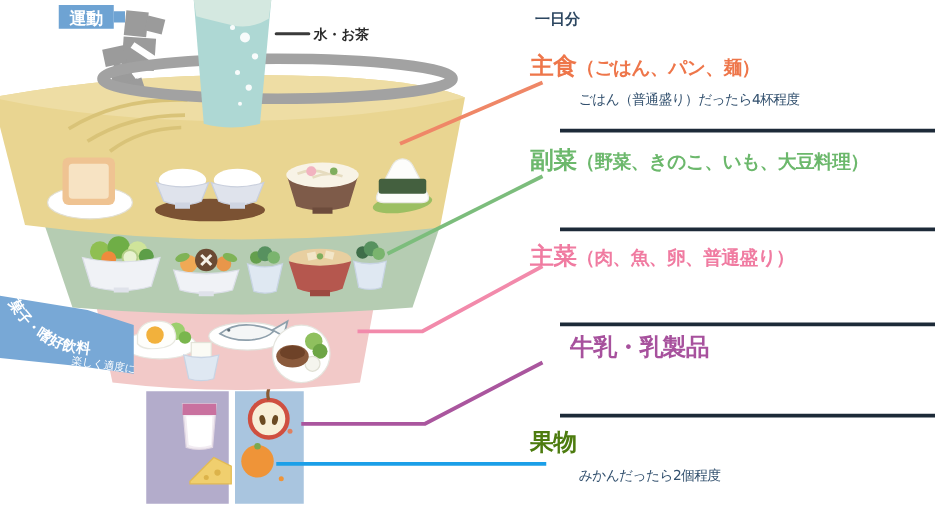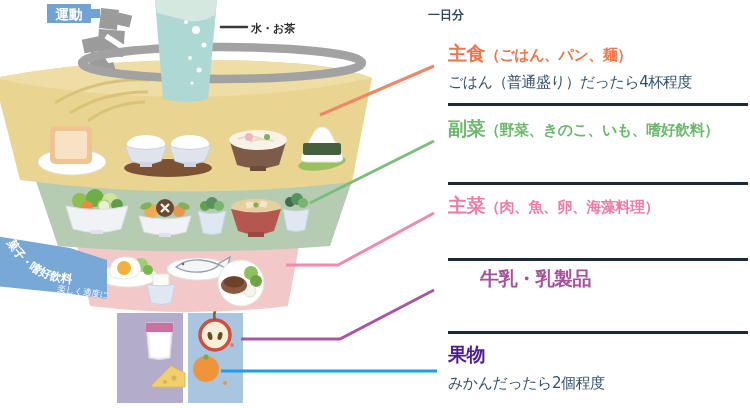--- a/index.html
+++ b/index.html
@@ -1,24 +1,24 @@
 <!DOCTYPE html>
 <html><head>
 <meta charset="utf-8">
 <style>
   html,body{margin:0;padding:0;background:#fff;}
   .canvas{position:relative;width:750px;height:408px;background:#ffffff;overflow:hidden;
           font-family:"DejaVu Sans","Liberation Sans",sans-serif;}
   .fig{position:absolute;left:0;top:0;width:750px;height:408px;}
   
   .day-label{position:absolute;left:428px;top:7px;font-size:12px;font-weight:700;color:#2c4660;}
-  .sec{position:absolute;left:448px;width:300px;}
+  .sec{position:absolute;left:424px;width:300px;}
   .sec .hd{font-size:19px;font-weight:700;line-height:1.15;letter-spacing:-0.5px;}
   .sec .hd .sub{font-size:15px;font-weight:700;}
-  .sec .bd{margin-top:8px;font-size:15px;color:#32506e;line-height:1.2;letter-spacing:-0.5px;}
+  .sec .bd{margin-top:8px;font-size:11px;color:#32506e;line-height:1.2;letter-spacing:-0.5px;margin-left:39px;}
   .sec1{top:43px;} .sec2{top:118px;} .sec3{top:195px;} .sec4{top:268px;} .sec5{top:344px;}
   .divider{position:absolute;left:448px;width:300px;height:2.5px;background:#1d2a38;}
   .div1{top:103px;} .div2{top:182px;} .div3{top:258px;} .div4{top:331px;}
 </style>
 </head>
 <body>
 
 <div class="canvas">
 
   <svg class="fig" viewBox="0 0 750 408">
@@ -226,39 +226,39 @@
   <div class="sec sec1">
     <div class="hd" style="color: rgb(238, 118, 74);">
       <span>主食</span><span class="sub">（ごはん、パン、麺）</span>
     </div>
     <div class="bd">ごはん（普通盛り）だったら4杯程度</div>
   </div>
   <div class="divider div1"></div>
 
   <div class="sec sec2">
     <div class="hd" style="color: rgb(108, 184, 108);">
-      <span>副菜</span><span class="sub">（野菜、きのこ、いも、嗜好飲料）</span>
+      <span>副菜</span><span class="sub">（野菜、きのこ、いも、大豆料理）</span>
     </div>
   </div>
   <div class="divider div2"></div>
 
   <div class="sec sec3">
     <div class="hd" style="color: rgb(240, 123, 161);">
-      <span>主菜</span><span class="sub">（肉、魚、卵、海藻料理）</span>
+      <span>主菜</span><span class="sub">（肉、魚、卵、普通盛り）</span>
     </div>
   </div>
   <div class="divider div3"></div>
 
   <div class="sec sec4">
     <div class="hd" style="color: rgb(167, 81, 157); margin-left: 32px;">
       <span>牛乳・乳製品</span><span class="sub"></span>
     </div>
   </div>
   <div class="divider div4"></div>
 
   <div class="sec sec5">
-    <div class="hd" style="color: #4c1d95;">
+    <div class="hd" style="color: #4d7c0f;">
       <span>果物</span><span class="sub"></span>
     </div>
     <div class="bd">みかんだったら2個程度</div>
   </div>
 
 </div>
 
 </body></html>

